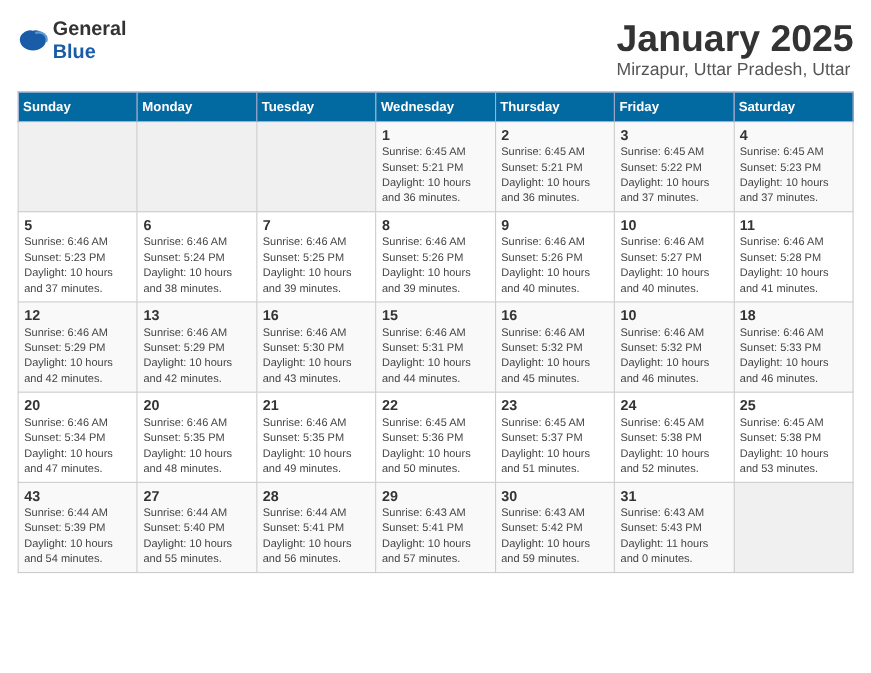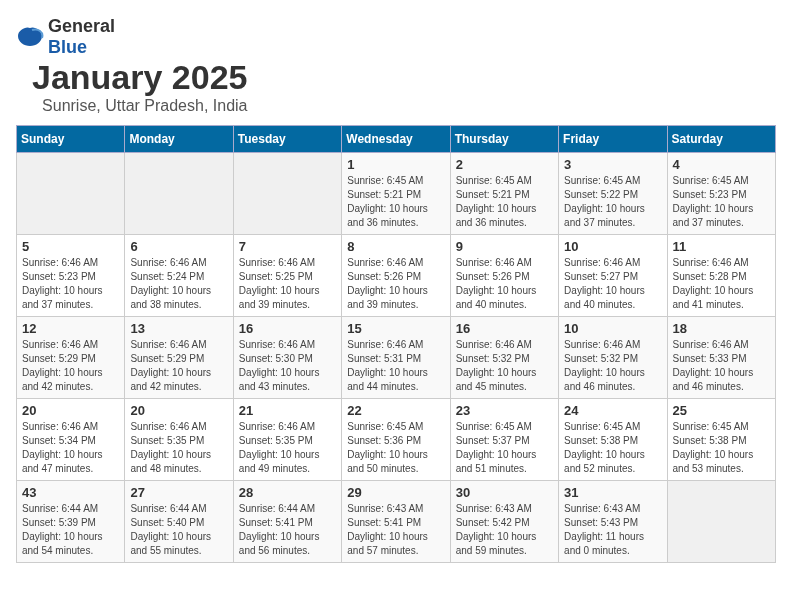--- a/index.html
+++ b/index.html
@@ -8,33 +8,32 @@
       background: #fff;
       width: 792px;
       min-height: 612px;
       padding: 16px;
     }
     .header-section {
       display: flex;
       align-items: flex-start;
       justify-content: space-between;
       margin-bottom: 10px;
-      flex-direction: column;
     }
     .logo {
       display: flex;
       align-items: center;
       gap: 4px;
     }
     .logo-bird {
       width: 28px;
       height: 22px;
     }
     .title-block {
-      text-align: right;
+      text-align: left;
       margin-left: 16px;
     }
     .calendar-title {
       font-size: 34px;
       font-weight: bold;
       color: #333;
     }
     .calendar-subtitle {
       font-size: 16px;
       color: #555;
@@ -93,21 +92,21 @@
       <path d="M14 2 C18 0 26 4 26 10 C26 16 20 20 14 20 C8 20 2 16 2 10 C2 4 10 0 14 2Z" fill="#1a5ca8"></path>
       <path d="M16 4 C22 2 28 6 26 12" fill="none" stroke="#5b9bd5" stroke-width="2"></path>
     </svg>
     <div>
       <span style="font-size:18px;font-weight:bold;color:#333;">General</span><br>
       <span style="font-size:18px;font-weight:bold;color:#1a5ca8;">Blue</span>
     </div>
   </div>
   <div class="title-block">
     <div class="calendar-title">January 2025</div>
-    <div class="calendar-subtitle">Sunrise, Uttar Pradesh, India</div>
+    <div class="calendar-subtitle">Mirzapur, Uttar Pradesh, Uttar</div>
   </div>
 </div>
 
 <table>
   <thead>
     <tr>
       <th>Sunday</th>
       <th>Monday</th>
       <th>Tuesday</th>
       <th>Wednesday</th>

